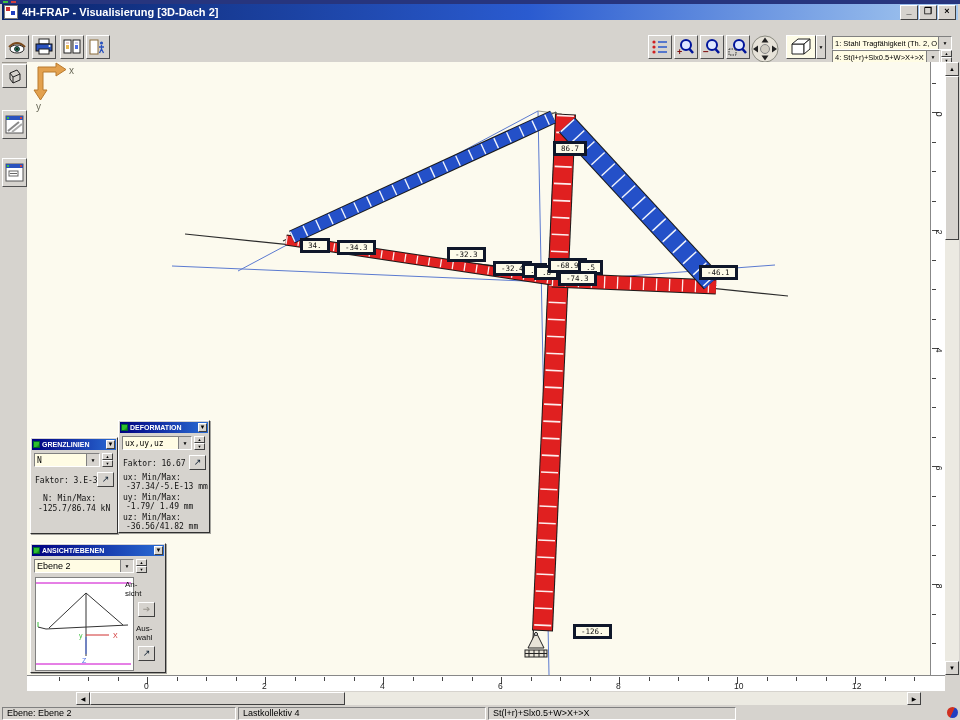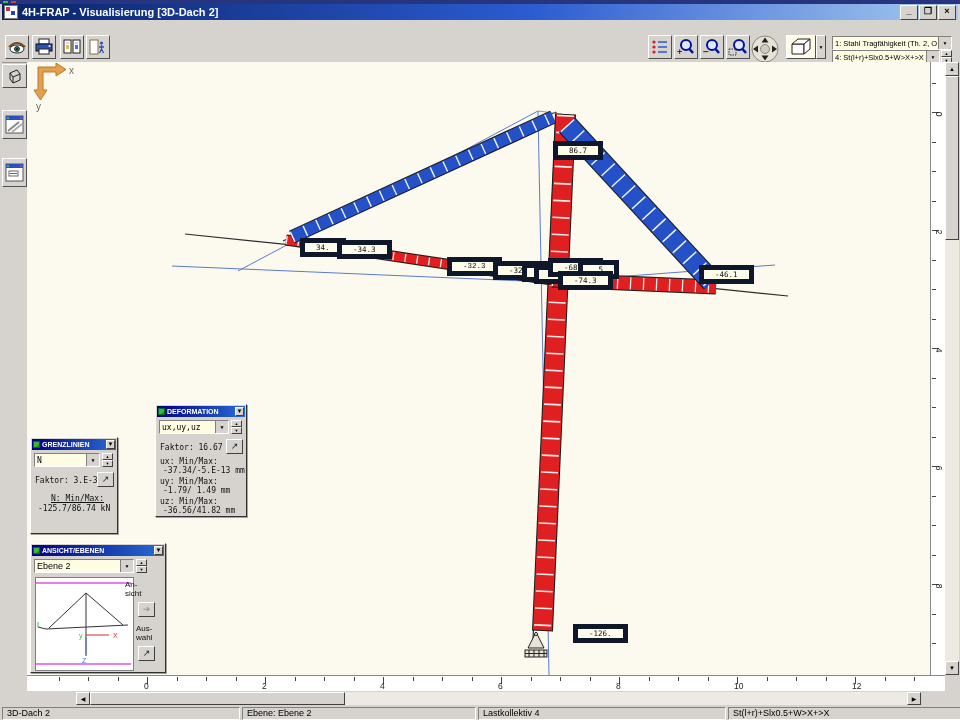--- a/index.html
+++ b/index.html
@@ -30,22 +30,22 @@
             display:flex;align-items:center;justify-content:center;font-size:5px;color:#000;}
   .spinner{position:absolute;width:11px;display:flex;flex-direction:column;box-sizing:border-box;}
   .spinner div{flex:1;background:#d6d3ce;border:1px solid;border-color:#fff #404040 #404040 #fff;
                font-size:4px;line-height:5px;text-align:center;color:#000;box-sizing:border-box;}
   
   .side-btn{position:absolute;left:2px;width:25px;background:#d6d3ce;border:1px solid;
             border-color:#fff #505050 #505050 #fff;display:flex;align-items:center;justify-content:center;box-sizing:border-box;}
   
   #canvas{position:absolute;left:27px;top:62px;width:903px;height:613px;background:#fcfaee;overflow:hidden;}
   #diagram{position:absolute;left:0;top:0;}
-  .vlabel{position:absolute;border:5px solid #0f172a;background:#fdfbe9;color:#111;
-          font:7.5px "DejaVu Sans Mono",monospace;line-height:9px;padding:0 11px;white-space:nowrap;z-index:5;}
+  .vlabel{position:absolute;border:3px solid #0f172a;background:#fdfbe9;color:#111;
+          font:7.5px "DejaVu Sans Mono",monospace;line-height:9px;padding:0 5px;white-space:nowrap;z-index:5;}
   
   .float-panel{position:absolute;background:#d6d3ce;border:1px solid;border-color:#fff #303030 #303030 #fff;
                box-shadow:1px 1px 0 rgba(60,60,60,.45);box-sizing:border-box;z-index:10;}
   .panel-title{height:11px;margin:1px;background:linear-gradient(90deg,#000080,#2a6cd4);
                display:flex;align-items:center;gap:2px;color:#fff;font-size:7px;font-weight:bold;padding:0 1px;}
   .picon{width:7px;height:7px;flex:none;background:linear-gradient(135deg,#2fbf2f 60%,#0b7a0b);border:1px solid #063;box-sizing:border-box;}
   .panel-close{margin-left:auto;width:9px;height:9px;background:#d6d3ce;border:1px solid;border-color:#fff #404040 #404040 #fff;
                color:#000;font-size:6px;line-height:7px;text-align:center;box-sizing:border-box;}
   .ptext{position:absolute;font:8px "DejaVu Sans Mono",monospace;color:#111;white-space:pre;}
   .jump-btn{position:absolute;width:17px;height:15px;background:#d6d3ce;border:1px solid;
@@ -274,21 +274,21 @@
         <line x1="529" y1="650" x2="529" y2="657" stroke="#222"></line>
         <line x1="534" y1="650" x2="534" y2="657" stroke="#222"></line>
         <line x1="539" y1="650" x2="539" y2="657" stroke="#222"></line>
         <line x1="544" y1="650" x2="544" y2="657" stroke="#222"></line>
       </g>
     </svg>
 
   <div class="vlabel" style="left: 526px; top: 79px;">86.7</div>
       <div class="vlabel" style="left: 273px; top: 176px;">34.</div>
       <div class="vlabel" style="left: 310px; top: 178px;">-34.3</div>
-      <div class="vlabel" style="left: 420px; top: 195px; font-family: Liberation Mono, monospace;">-32.3</div>
+      <div class="vlabel" style="left: 420px; top: 185px;">-32.3</div>
       <div class="vlabel" style="left: 466px; top: 199px;">-32.4</div>
       <div class="vlabel" style="left: 495px; top: 201px;">.4</div>
       <div class="vlabel" style="left: 507px; top: 203px;">.8</div>
       <div class="vlabel" style="left: 521px; top: 196px;">-68.9</div>
       <div class="vlabel" style="left: 551px; top: 198px;">.5</div>
       <div class="vlabel" style="left: 531px; top: 209px;">-74.3</div>
       <div class="vlabel" style="left: 672px; top: 203px;">-46.1</div>
       <div class="vlabel" style="left: 546px; top: 562px;">-126.</div>
     </div>
 
@@ -301,25 +301,25 @@
     <div class="panel-combo" style="left:3px;top:15px;width:66px;">
       <span style="flex:1;">N</span>
       <span class="drop-btn" style="height:12px;">▼</span>
     </div>
     <div class="spinner" style="left:71px;top:15px;height:14px;">
       <div>▲</div>
       <div>▼</div>
     </div>
     <div class="ptext" style="left:4px;top:38px;">Faktor: 3.E-3</div>
     <div class="jump-btn" style="left:66px;top:34px;">↗</div>
-    <div class="ptext" style="left:20px;top:56px;text-decoration:underline;">N: Min/Max:</div>
+    <div class="ptext" style="left:12px;top:56px;">N: Min/Max:</div>
     <div class="ptext" style="left:7px;top:66px;">-125.7/86.74 kN</div>
   </div>
 
-  <div class="float-panel" style="left:118px;top:404px;width:92px;height:113px;margin-left:37px;">
+  <div class="float-panel" style="left:118px;top:420px;width:92px;height:113px;">
     <div class="panel-title">
       <span class="picon"></span>
       <span>DEFORMATION</span>
       <span class="panel-close">▼</span>
     </div>
     <div class="panel-combo" style="left:3px;top:15px;width:70px;">
       <span style="flex:1;">ux,uy,uz</span>
       <span class="drop-btn" style="height:12px;">▼</span>
     </div>
     <div class="spinner" style="left:75px;top:15px;height:14px;">
@@ -445,20 +445,19 @@
     <div class="sb-thumb" style="left:0;top:14px;width:14px;height:164px;"></div>
     <div class="sb-btn" style="left:0;bottom:0;width:14px;height:14px;">▼</div>
   </div>
   <div id="hscroll">
     <div class="sb-btn" style="left:0;top:0;width:14px;height:13px;">◀</div>
     <div class="sb-thumb" style="left:14px;top:0;width:255px;height:13px;"></div>
     <div class="sb-btn" style="right:0;top:0;width:14px;height:13px;">▶</div>
   </div>
 
   <div id="statusbar">
-      <div class="status-panel" style="width: 238px;">3D-Dach 2</div>
       <div class="status-panel" style="width: 234px;">Ebene: Ebene 2</div>
       <div class="status-panel" style="width: 248px;">Lastkollektiv 4</div>
       <div class="status-panel" style="width: 248px;">St(l+r)+Slx0.5+W&gt;X+&gt;X</div>
       <div id="status-icon"></div>
     </div>
 
 </div>
 
 </body></html>

